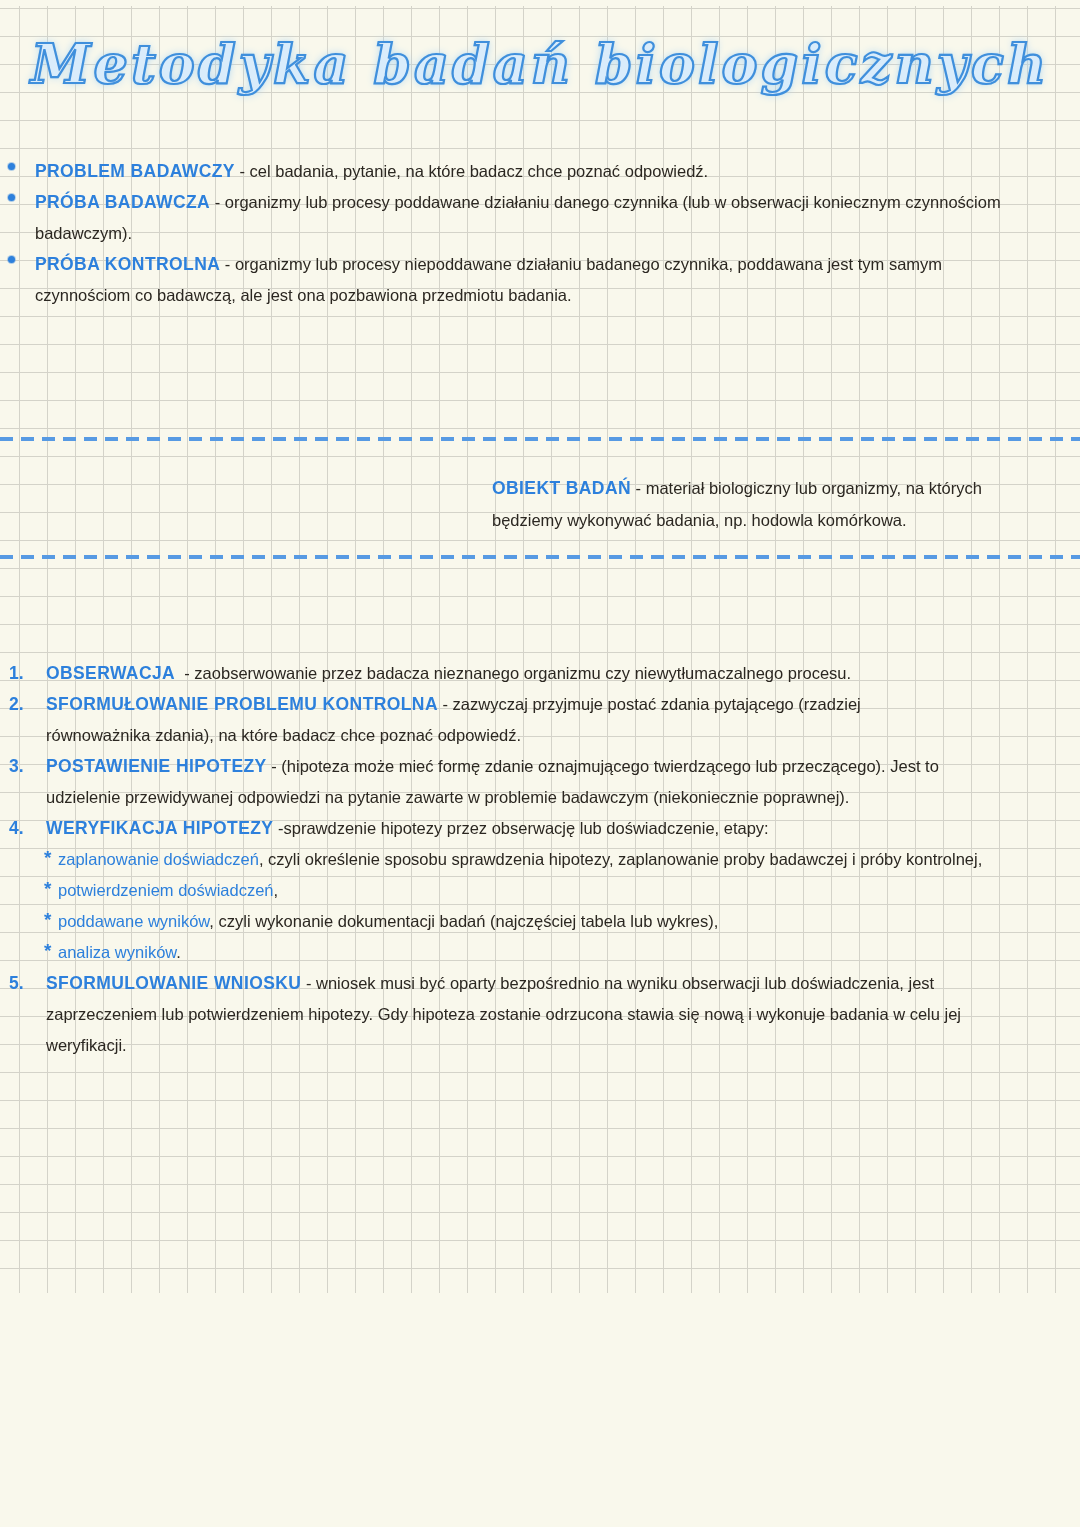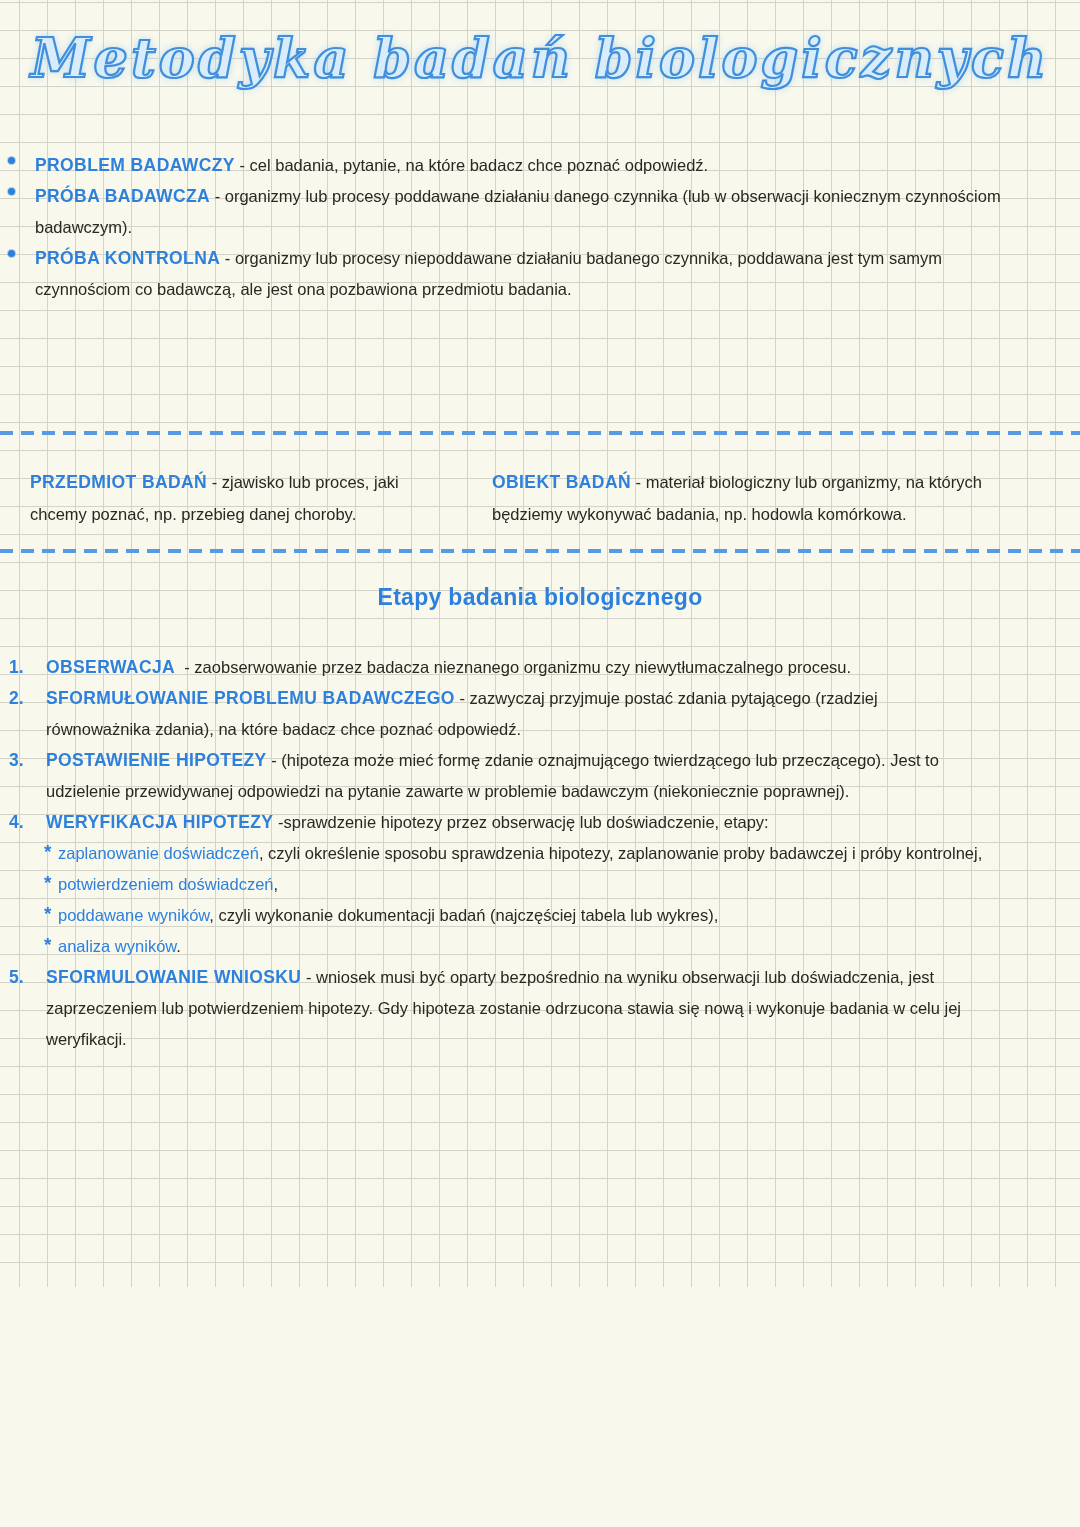--- a/index.html
+++ b/index.html
@@ -9,21 +9,21 @@
     --grid:#d4d3c9;
     --dashes:#579ae3;
     --title-fill:#d9ecfb;
     --title-outline:#3f8fdc;
   }
   *{margin:0;padding:0;box-sizing:border-box;}
   html,body{background:var(--paper);}
   .paper{
     position:relative;
     width:1080px;height:1287px;
-    margin:0 auto;
+    margin:6px auto;
     overflow:hidden;
     background-color:var(--paper);
     background-image:
       linear-gradient(to right, var(--grid) 1px, transparent 1px),
       linear-gradient(to bottom, var(--grid) 1px, transparent 1px);
     background-size:28px 28px;
     background-position:-9px 2px;
     font-family:"Liberation Sans", sans-serif;
     color:var(--ink);
   }
@@ -109,39 +109,34 @@
 badawczym).</span>
     </div>
     <div class="def-item">
       <span class="dot"></span><span class="term">PRÓBA KONTROLNA</span><span class="body-text"> - organizmy lub procesy niepoddawane działaniu badanego czynnika, poddawana jest tym samym
 czynnościom co badawczą, ale jest ona pozbawiona przedmiotu badania.</span>
     </div>
   </div>
 
   <div class="divider d1"></div>
 
-  <div class="col col-left">
-    <span class="term">PRZEDMIOT BADAŃ</span><span class="body-text"> - zjawisko lub proces, jaki
-chcemy poznać, np. przebieg danej choroby.</span>
-  </div>
   <div class="col col-right">
     <span class="term">OBIEKT BADAŃ</span><span class="body-text"> - materiał biologiczny lub organizmy, na których
 będziemy wykonywać badania, np. hodowla komórkowa.</span>
   </div>
 
   <div class="divider d2"></div>
 
-  <h2 class="section-heading">Etapy badania biologicznego</h2>
 
   <div class="steps">
     <div class="step">
       <span class="step-num">1.</span><span class="term">OBSERWACJA</span><span class="body-text">  - zaobserwowanie przez badacza nieznanego organizmu czy niewytłumaczalnego procesu.</span>
     </div>
     <div class="step">
-      <span class="step-num">2.</span><span class="term">SFORMUŁOWANIE PROBLEMU BADAWCZEGO</span><span class="body-text"> - zazwyczaj przyjmuje postać zdania pytającego (rzadziej
+      <span class="step-num">2.</span><span class="term">SFORMUŁOWANIE PROBLEMU KONTROLNA</span><span class="body-text"> - zazwyczaj przyjmuje postać zdania pytającego (rzadziej
 równoważnika zdania), na które badacz chce poznać odpowiedź.</span>
     </div>
     <div class="step">
       <span class="step-num">3.</span><span class="term">POSTAWIENIE HIPOTEZY</span><span class="body-text"> - (hipoteza może mieć formę zdanie oznajmującego twierdzącego lub przeczącego). Jest to
 udzielenie przewidywanej odpowiedzi na pytanie zawarte w problemie badawczym (niekoniecznie poprawnej).</span>
     </div>
     <div class="step">
       <span class="step-num">4.</span><span class="term">WERYFIKACJA HIPOTEZY</span><span class="body-text"> -sprawdzenie hipotezy przez obserwację lub doświadczenie, etapy:</span>
     </div>
 

